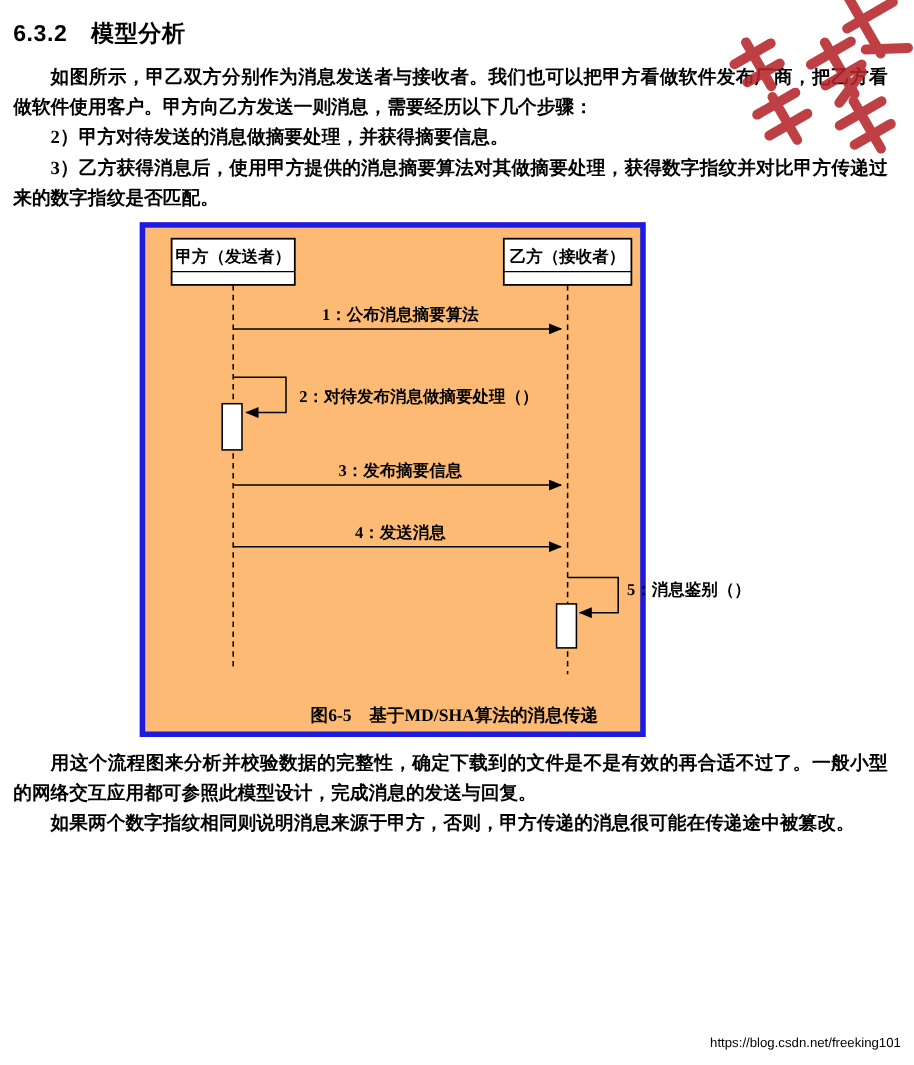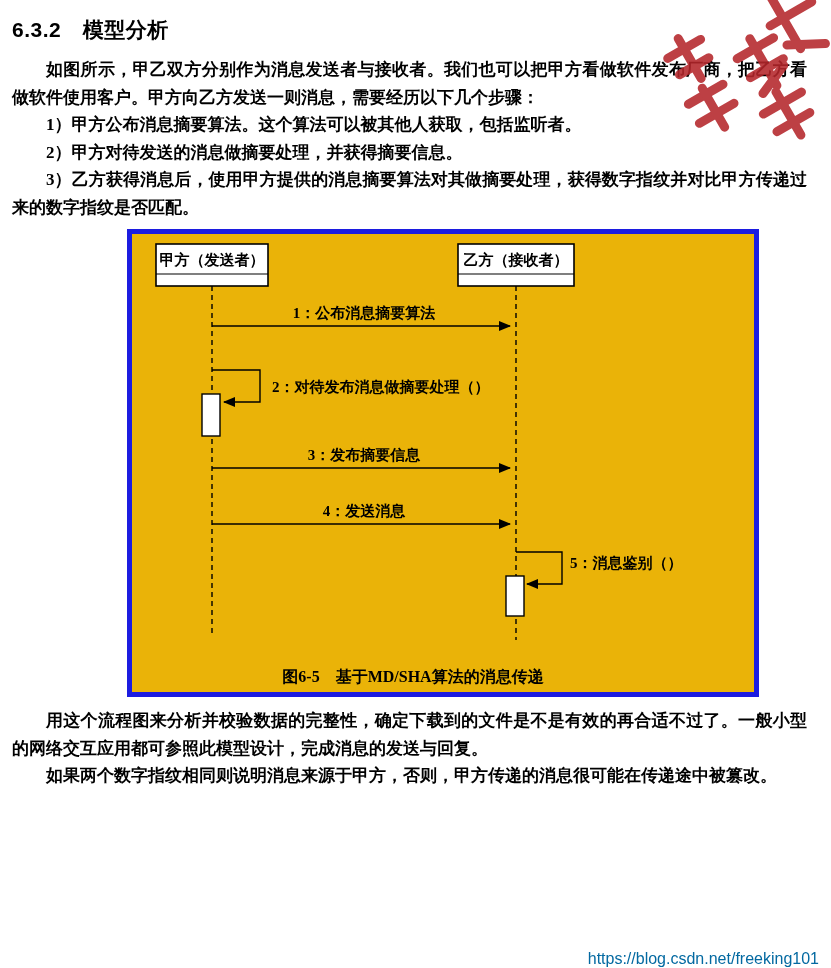--- a/index.html
+++ b/index.html
@@ -18,56 +18,55 @@
     margin:2px 0 12px 0;
     letter-spacing:0.5px;
   }
   .body-p {
     font-size:17px; line-height:1.62;
     margin:0; text-indent:2em;
     font-weight:600; text-align:justify;
   }
   .diagram-box {
     box-sizing:border-box;
-    width:632px; height:468px;
+    width:460px; height:468px;
     border:5px solid #1c1ce0;
-    background:#eab308;
+    background:#fdba74;
     margin:8px 0 10px 115px;
     position:relative;
   }
   .diagram-box svg { display:block; }
   .seq-text {
     font-family:"Liberation Serif","DejaVu Serif",serif;
     font-size:15px; font-weight:600; fill:#000;
   }
   .seq-caption {
     font-family:"Liberation Serif","DejaVu Serif",serif;
     font-size:16px; font-weight:700; fill:#000;
   }
   .watermark {
-    position:absolute; right:12px; bottom:0;
+    position:absolute; right:12px; bottom:13px;
     font-family:"Liberation Sans","DejaVu Sans",sans-serif;
-    font-size:16px; color:#0369a1; font-weight:400;
+    font-size:12px; color:#000000; font-weight:400;
   }
   .stamp {
     position:absolute; top:0; right:0;
     width:210px; height:168px;
     pointer-events:none;
   }
 </style>
 </head>
 <body>
 
 <div class="content">
 
   <h2 class="heading">6.3.2　模型分析</h2>
 
   <p class="body-p">如图所示，甲乙双方分别作为消息发送者与接收者。我们也可以把甲方看做软件发布厂商，把乙方看做软件使用客户。甲方向乙方发送一则消息，需要经历以下几个步骤：</p>
 
-  <p class="body-p">1）甲方公布消息摘要算法。这个算法可以被其他人获取，包括监听者。</p>
   <p class="body-p">2）甲方对待发送的消息做摘要处理，并获得摘要信息。</p>
   <p class="body-p">3）乙方获得消息后，使用甲方提供的消息摘要算法对其做摘要处理，获得数字指纹并对比甲方传递过来的数字指纹是否匹配。</p>
 
   <div class="diagram-box">
     <svg width="562" height="458" viewBox="0 0 562 458">
       <defs>
         <marker id="arr" markerWidth="12" markerHeight="10" refX="11" refY="5" orient="auto" markerUnits="userSpaceOnUse">
           <path d="M0,0 L12,5 L0,10 z" fill="#000"></path>
         </marker>
       </defs>

